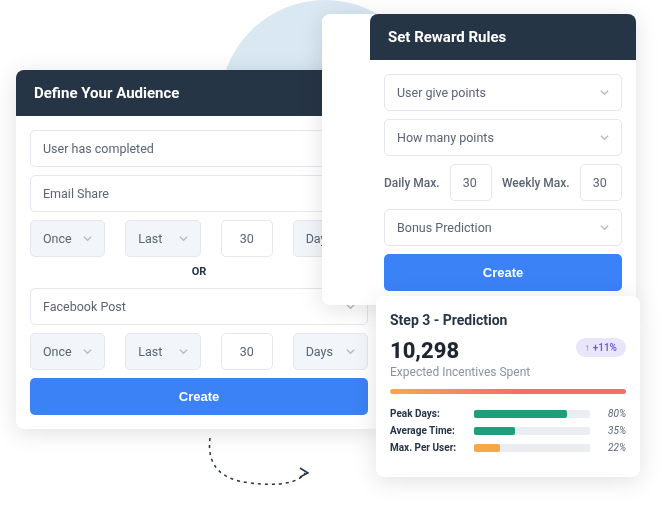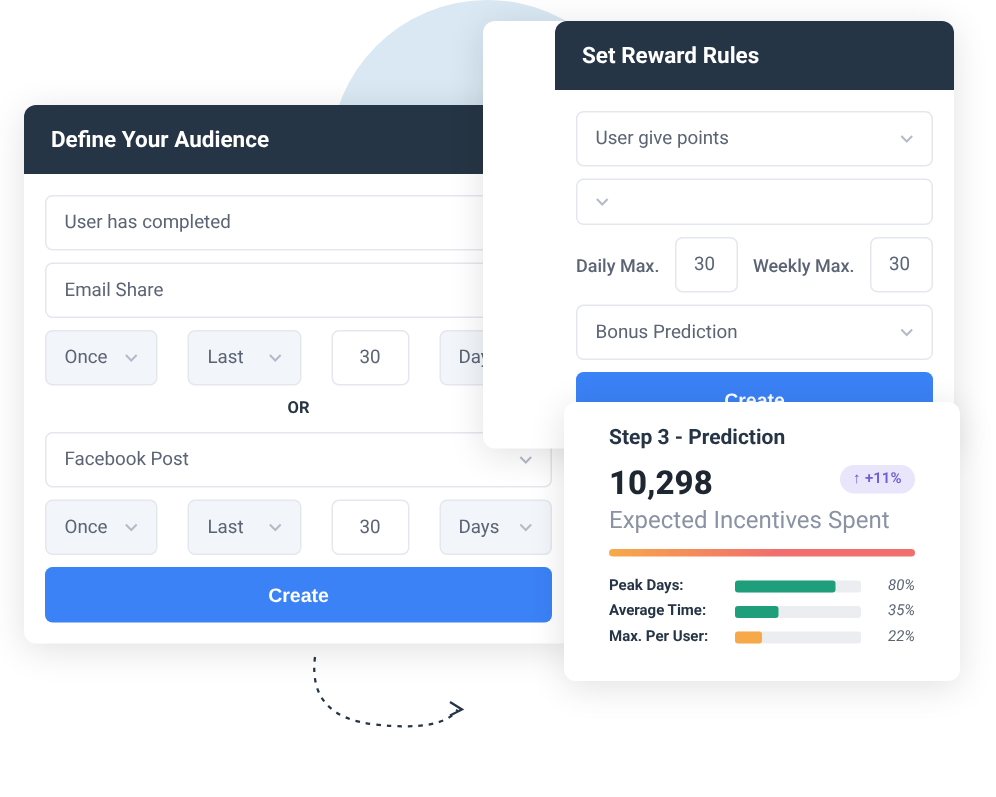--- a/index.html
+++ b/index.html
@@ -7,21 +7,21 @@
 
 .bg-circle { position: absolute; width: 210px; height: 210px; border-radius: 50%; background: #d9e8f3; top: 0; left: 220px; z-index: 0; }
 .small-circle { position: absolute; width: 14px; height: 14px; border-radius: 50%; background: #6FCFC6; top: 261px; right: 42px; z-index: 0; }
 
 .card { position: absolute; background: #fff; border-radius: 8px; box-shadow: 0 4px 24px rgba(0,0,0,0.12); z-index: 1; }
 .card-header { background: #263545; color: #fff; padding: 14px 18px; font-weight: 700; font-size: 15px; border-radius: 8px 8px 0 0; }
 .card-body { padding: 14px; }
 
 .audience { top: 70px; left: 16px; width: 366px; }
 .reward { top: 14px; left: 322px; width: 314px; z-index: 2; padding-left: 48px; }
-.prediction { top: 268px; left: 376px; width: 264px; z-index: 2; padding: 16px 30px 18px; }
+.prediction { top: 296px; left: 376px; width: 264px; z-index: 2; padding: 16px 14px 18px; }
 
 .select { width: 100%; border: 1px solid #e4e7ed; border-radius: 5px; padding: 10px 12px; font-size: 12.5px; color: #5a6474; background: #fff; display: flex; justify-content: space-between; align-items: center; margin-bottom: 8px; cursor: pointer; }
 .select .chev { color: #b4bbc8; }
 .row { display: flex; gap: 20px; margin-bottom: 8px; }
 .row .select { margin-bottom: 0; }
 .row .inp { flex: 0 0 52px; }
 .inp { border: 1px solid #e4e7ed; border-radius: 5px; padding: 10px 8px; font-size: 12.5px; color: #5a6474; text-align: center; }
 .sel-sm { flex: 1; background: #f2f5f9; }
 
 .or { text-align: center; font-weight: 700; font-size: 11px; color: #263545; margin: 8px 0 10px; }
@@ -29,21 +29,21 @@
 .btn-create { width: 100%; background: #3B82F6; color: #fff; border: none; border-radius: 5px; padding: 11px; font-size: 13px; font-weight: 600; cursor: pointer; }
 
 .field-row { display: flex; align-items: center; gap: 10px; margin-bottom: 8px; }
 .field-row label { font-size: 12px; color: #5a6474; flex: 0 0 auto; font-weight: 500; }
 .field-row .inp { flex: 1; text-align: left; padding-left: 12px; }
 
 .pred-title { font-size: 14px; font-weight: 700; color: #263545; margin-bottom: 10px; }
 .pred-row1 { display: flex; justify-content: space-between; align-items: flex-start; margin-bottom: 2px; }
 .pred-num { font-size: 22px; font-weight: 800; color: #1e2631; }
 .badge { background: #e9e5fb; color: #6b5ed6; font-size: 10px; font-weight: 600; padding: 4px 9px; border-radius: 11px; display: inline-flex; align-items: center; gap: 3px; }
-.pred-sub { font-size: 16px; color: #8a93a3; margin-bottom: 10px; }
+.pred-sub { font-size: 12px; color: #8a93a3; margin-bottom: 10px; }
 .gradient-bar { height: 5px; border-radius: 3px; background: linear-gradient(90deg, #f7a94a 0%, #f26d6d 55%, #f26d6d 100%); margin-bottom: 14px; }
 
 .stat-row { display: flex; align-items: center; gap: 8px; margin-bottom: 6px; }
 .stat-label { font-size: 10px; font-weight: 700; color: #263545; width: 76px; }
 .stat-bar { flex: 1; height: 8px; background: #ebedf1; border-radius: 2px; position: relative; }
 .stat-fill { height: 100%; border-radius: 2px; }
 .stat-val { font-size: 10px; color: #5a6474; width: 28px; text-align: right; font-style: italic; }
 
 .chev svg { width: 9px; height: 9px; display: block; }
 
@@ -154,20 +154,21 @@
   <div class="card-body">
     <div class="select">
       <span>User give points</span>
       <span class="chev">
           <svg viewBox="0 0 10 10">
             <path d="M1 3 L5 7 L9 3" stroke="currentColor" stroke-width="1.5" fill="none"></path>
           </svg>
         </span>
     </div>
     <div class="select">
+      <span>How many points</span>
       <span class="chev">
           <svg viewBox="0 0 10 10">
             <path d="M1 3 L5 7 L9 3" stroke="currentColor" stroke-width="1.5" fill="none"></path>
           </svg>
         </span>
     </div>
     <div class="field-row">
       <label>Daily Max.</label>
       <div class="inp">30</div>
       <label>Weekly Max.</label>

